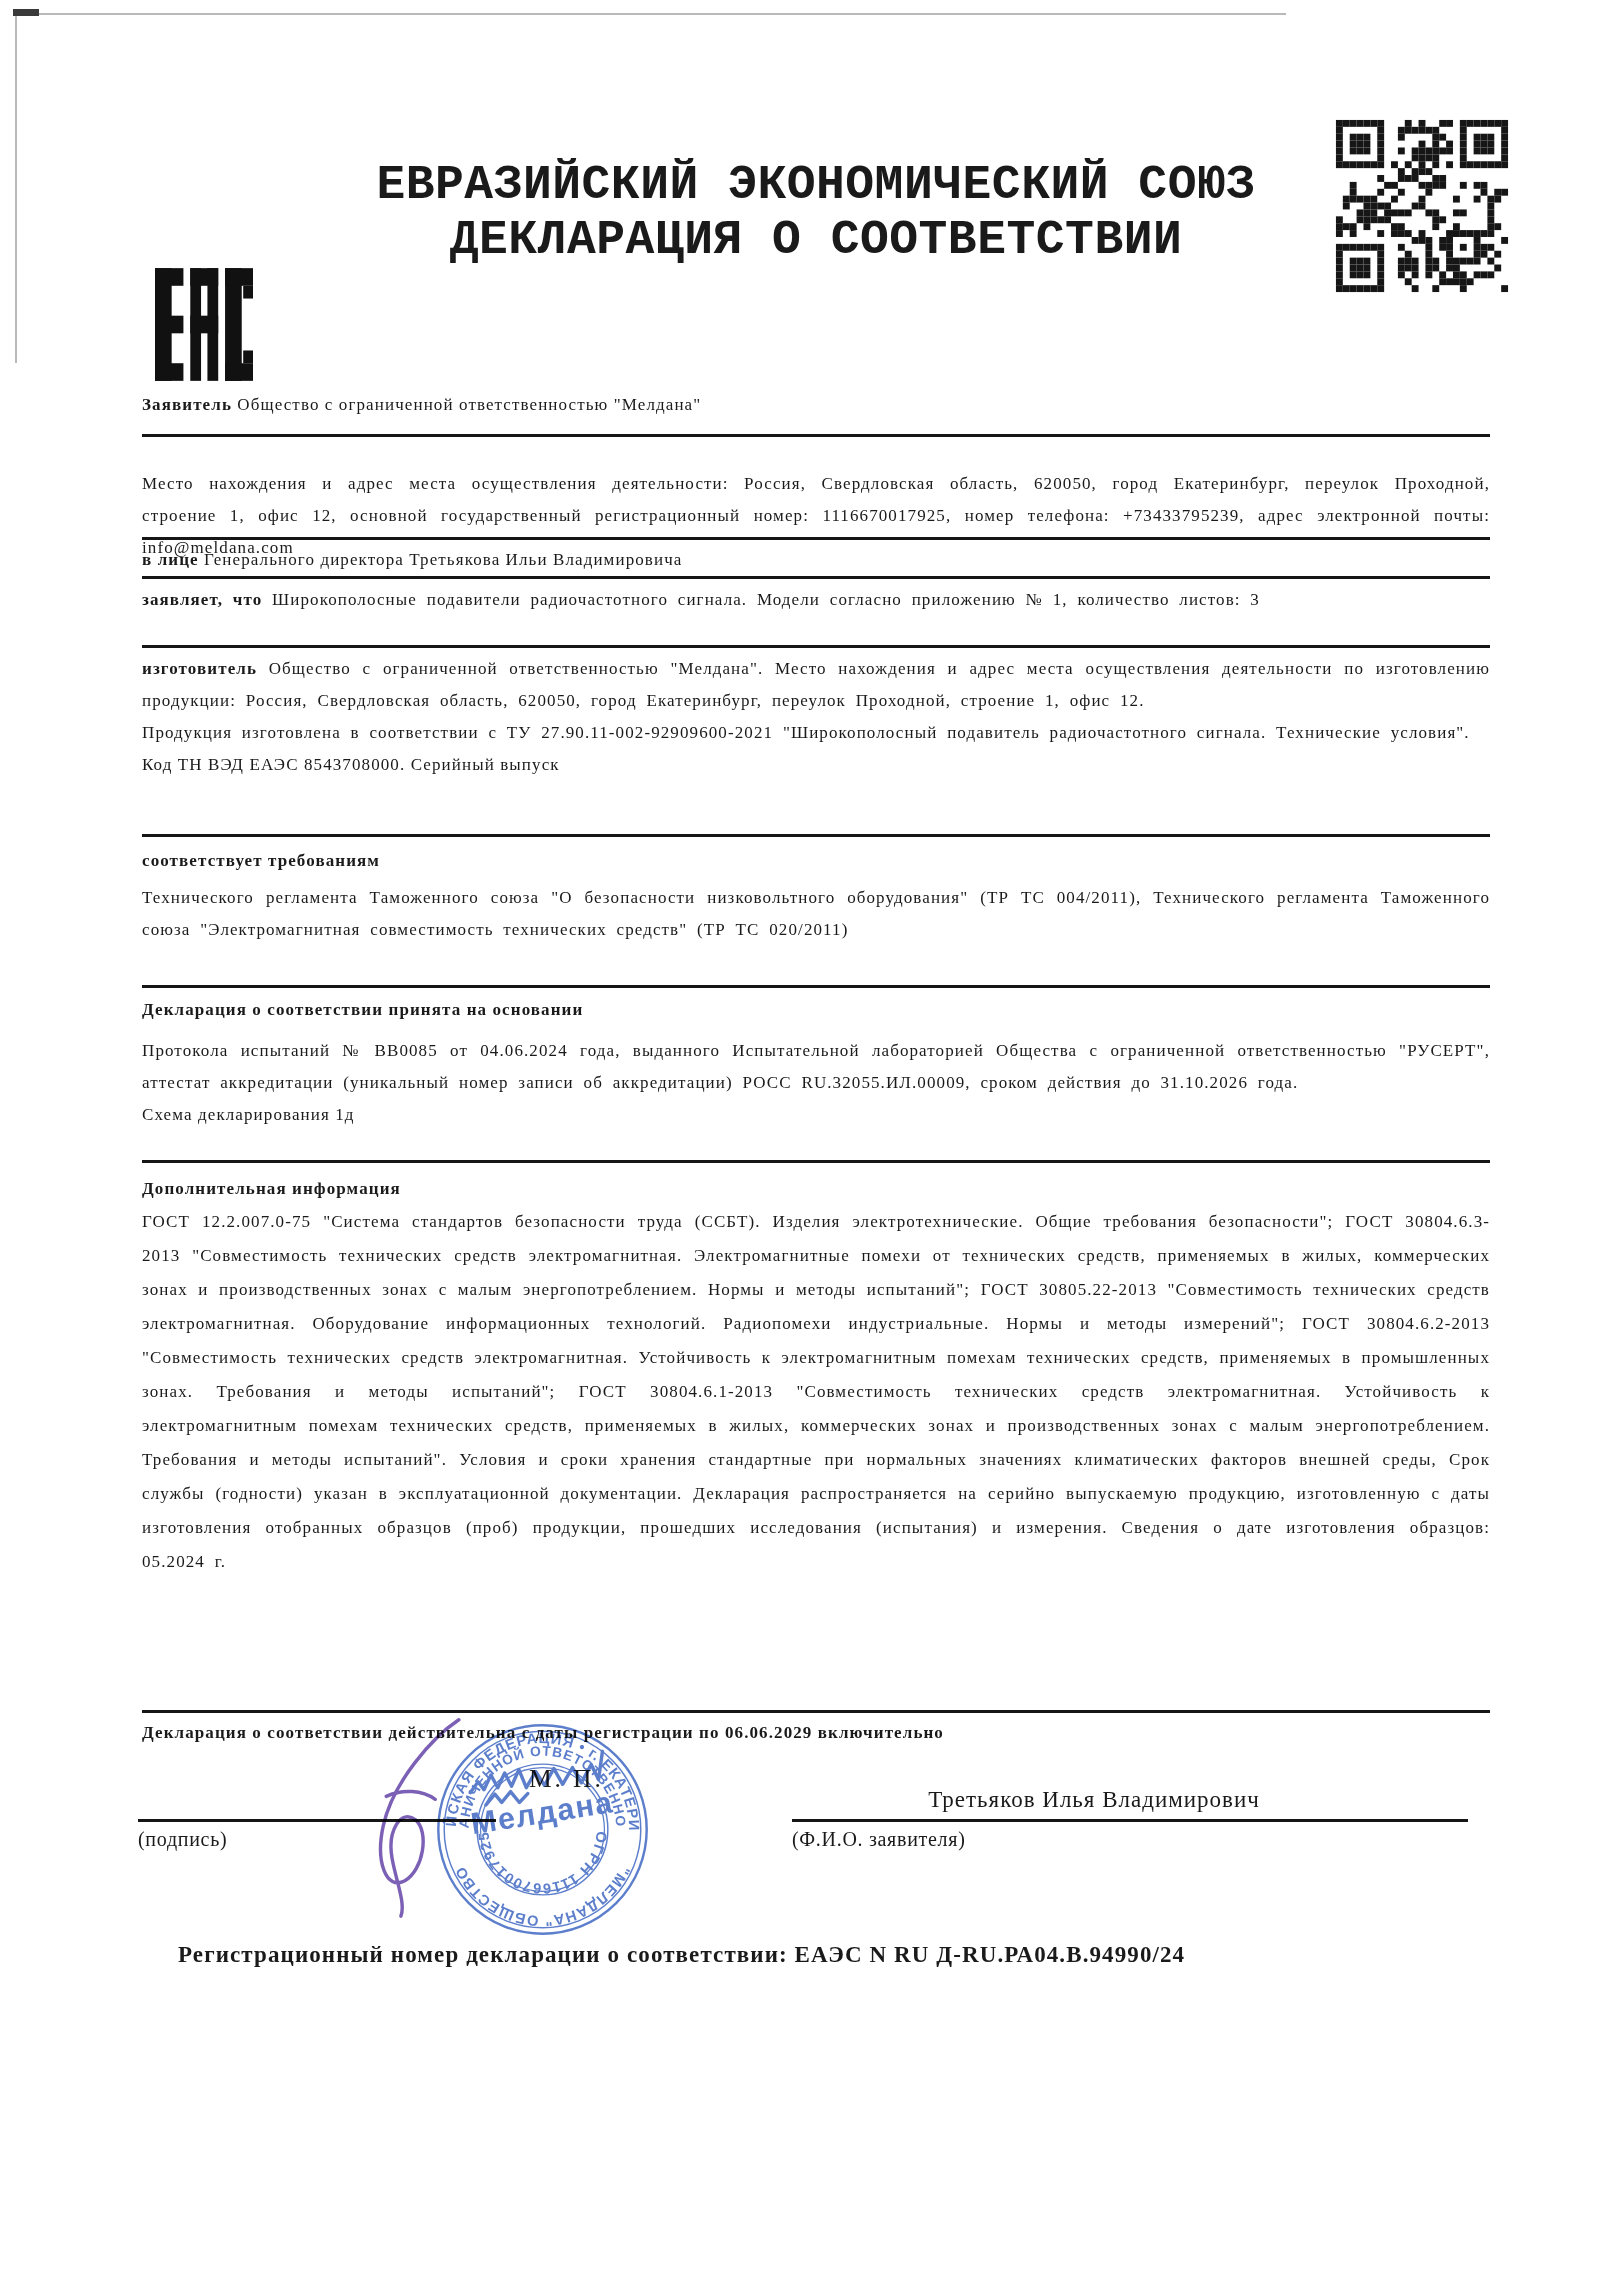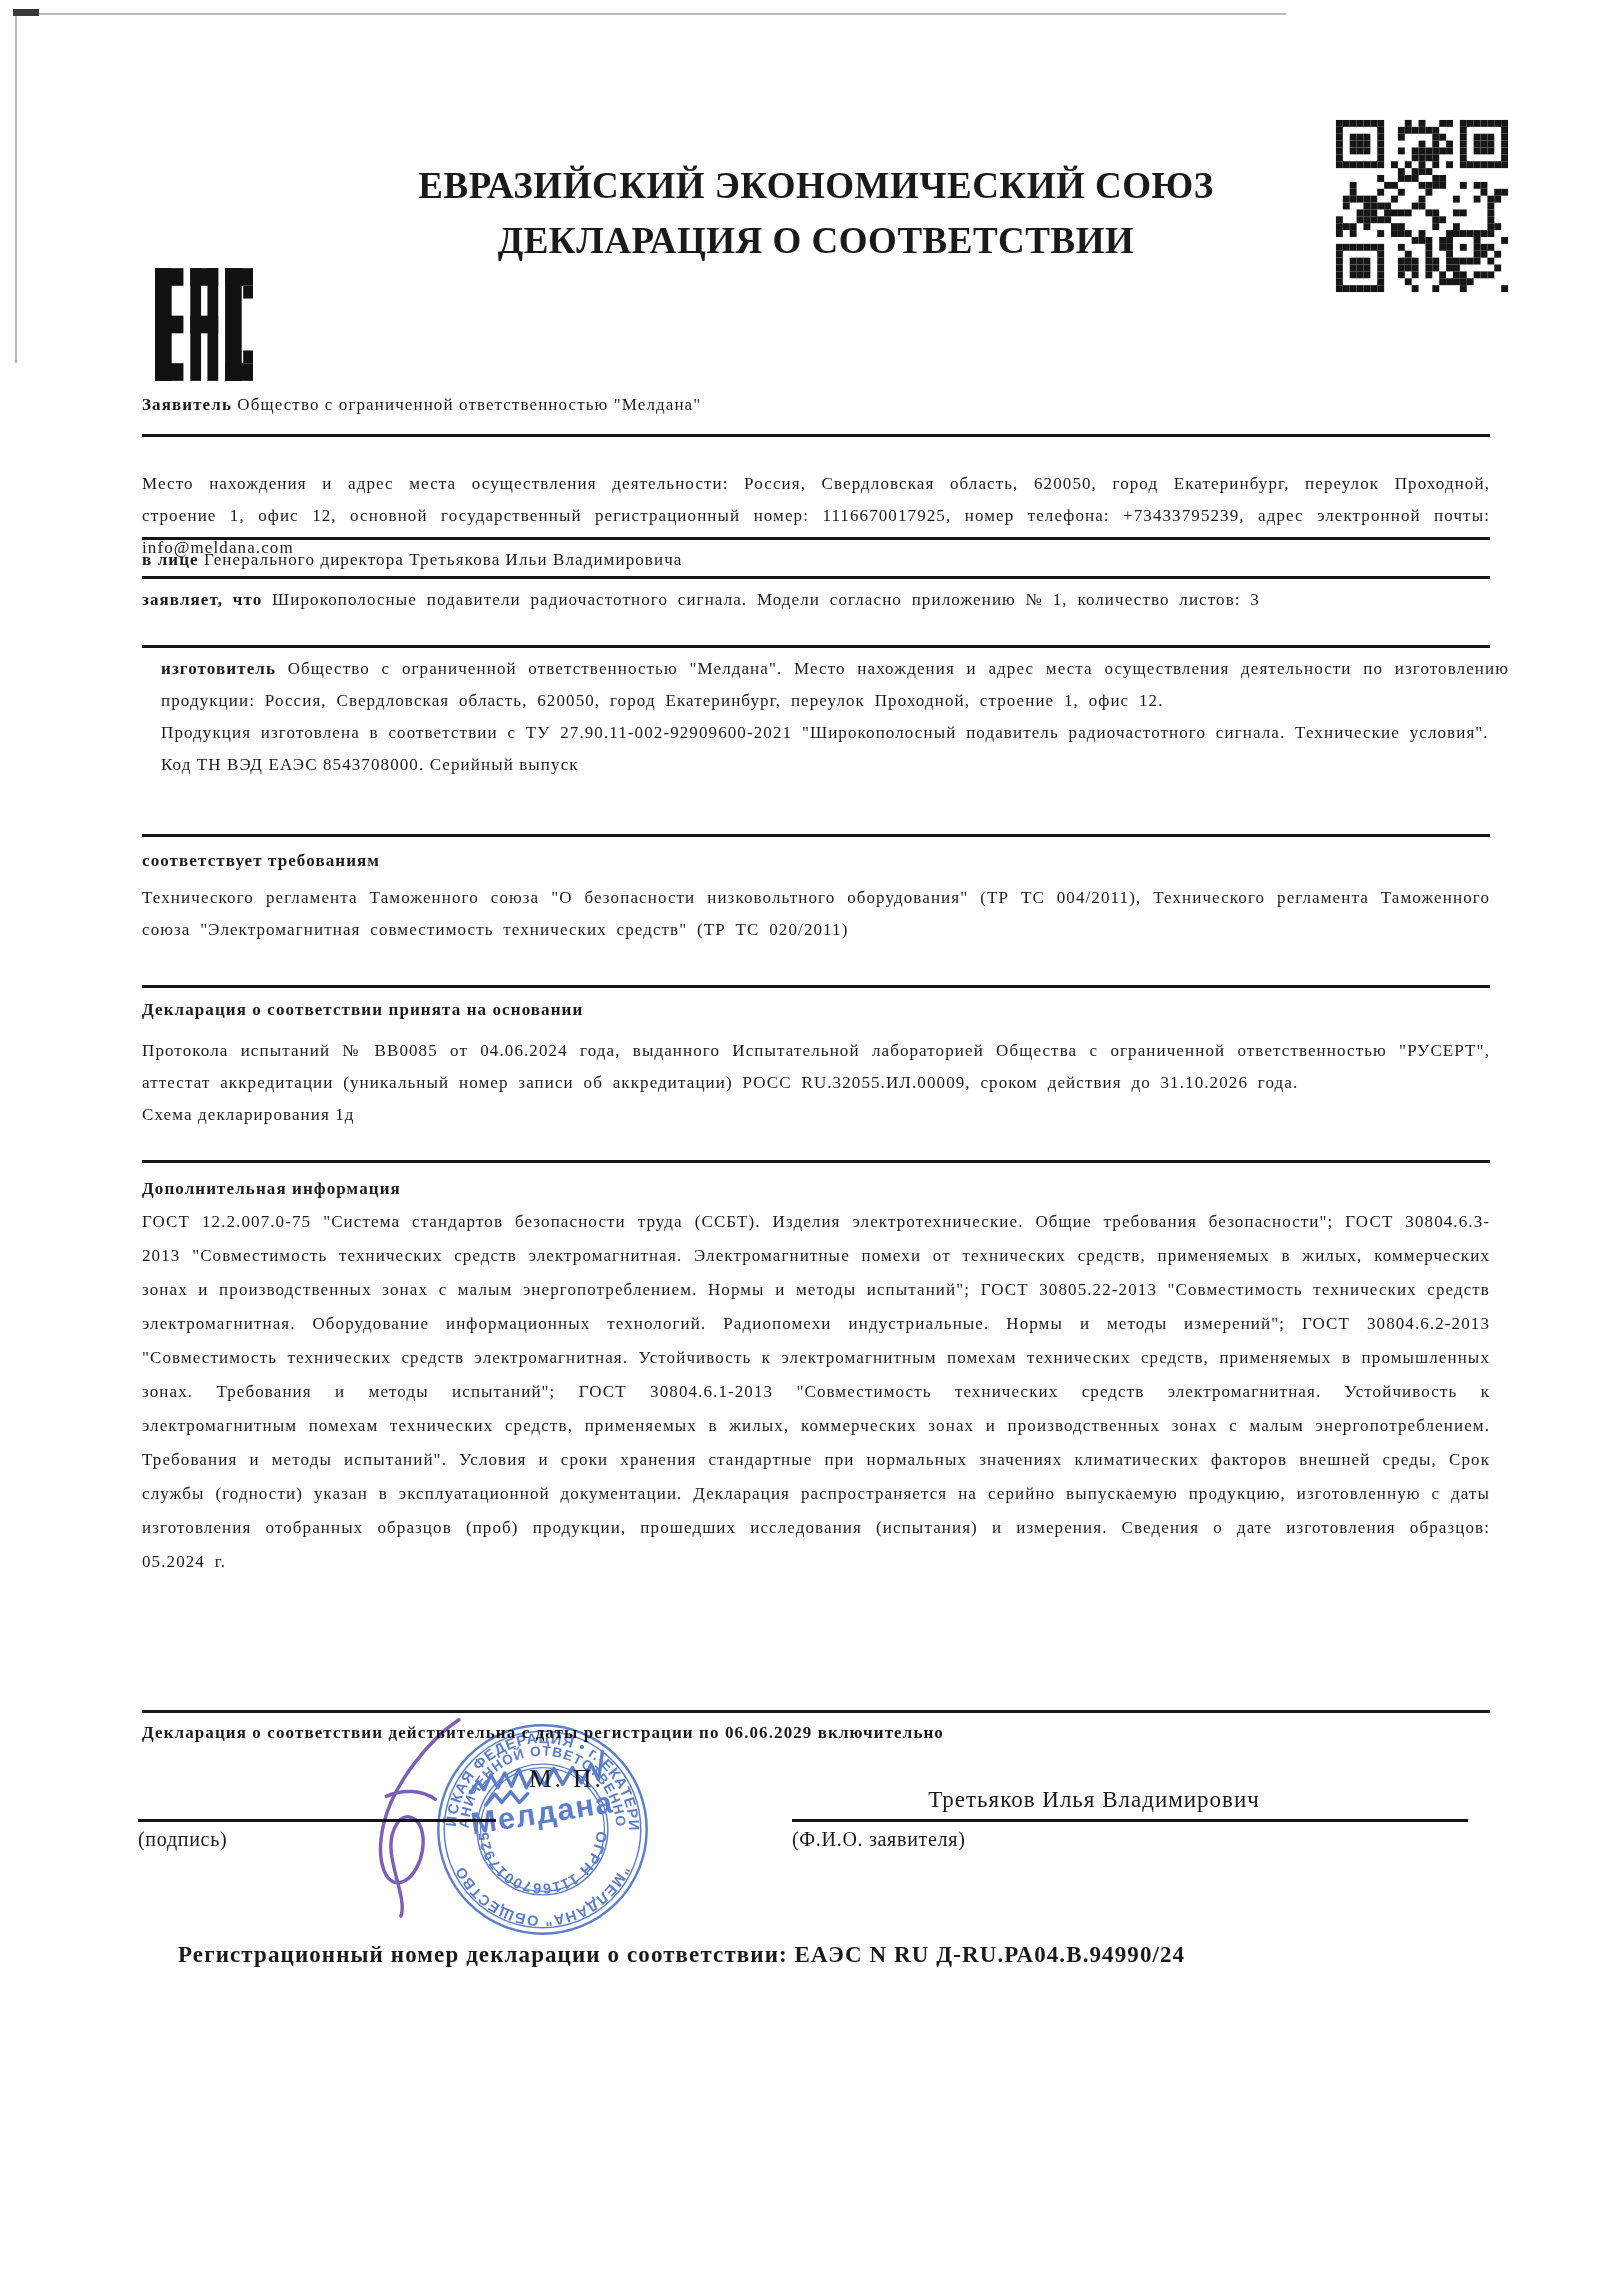--- a/index.html
+++ b/index.html
@@ -6,21 +6,21 @@
   .page {
     position:relative; width:1623px; height:2295px; background:#ffffff;
     font-family:"Liberation Serif","DejaVu Serif",serif; color:#1a1a1a;
     overflow:hidden;
   }
   .abs { position:absolute; }
   .t   { font-size:17px; line-height:32px; letter-spacing:1.1px; }
   .para{ text-align:justify; word-spacing:4.4px; }
   .add { line-height:34px; }
   .b   { font-weight:bold; }
-  .title { font-size:37px; line-height:55px; font-weight:bold; text-align:center; letter-spacing:0.5px; }
+  .title { font-size:48px; line-height:55px; font-weight:bold; text-align:center; letter-spacing:0.5px;font-family:Liberation Mono, monospace; }
   .rule { background:#161616; height:2.9px; left:142px; width:1348px; }
   .cap { font-size:20px; letter-spacing:0.7px; text-align:left; }
   .nameline { font-size:23px; letter-spacing:1px; text-align:center; }
   .mp { font-size:25.5px; letter-spacing:2.9px; }
   .foot { font-weight:bold; font-size:23px; letter-spacing:1.1px; }
   .content-w { left:142px; width:1348px; }
   .scanline { background:#b9b9b9; }
   .stamp-svg, .ink-svg { mix-blend-mode:multiply; }
   svg text { font-family:"Liberation Sans","DejaVu Sans",sans-serif; }
 </style>
@@ -356,21 +356,21 @@
   <div class="abs content-w t" style="top:544px;">
     <span class="b">в лице</span><span> Генерального директора Третьякова Ильи Владимировича</span>
   </div>
   <div class="abs rule" style="top:576px;"></div>
 
   <div class="abs content-w t para" style="top:584px;">
     <span class="b">заявляет, что</span><span> Широкополосные подавители радиочастотного сигнала.  Модели согласно приложению  № 1, количество листов: 3</span>
   </div>
   <div class="abs rule" style="top:645px;"></div>
 
-  <div class="abs content-w t" style="top:653px;margin-left:19px;">
+  <div class="abs content-w t" style="top:653px;">
     <div class="para">
       <span class="b">изготовитель</span><span> Общество с ограниченной ответственностью "Мелдана". Место нахождения и адрес места осуществления деятельности по изготовлению продукции: Россия, Свердловская область, 620050, город Екатеринбург, переулок Проходной, строение 1, офис 12.</span>
     </div>
     <div class="para">Продукция изготовлена в соответствии с ТУ 27.90.11-002-92909600-2021 "Широкополосный подавитель радиочастотного сигнала. Технические условия".</div>
     <div>Код ТН ВЭД ЕАЭС 8543708000. Серийный выпуск</div>
   </div>
   <div class="abs rule" style="top:834px;"></div>
 
   <div class="abs content-w t b" style="top:845px;">соответствует требованиям</div>
   <div class="abs content-w t para" style="top:882px;">Технического регламента Таможенного союза "О безопасности низковольтного оборудования" (ТР ТС 004/2011), Технического регламента Таможенного союза "Электромагнитная совместимость технических средств" (ТР ТС 020/2011)</div>

